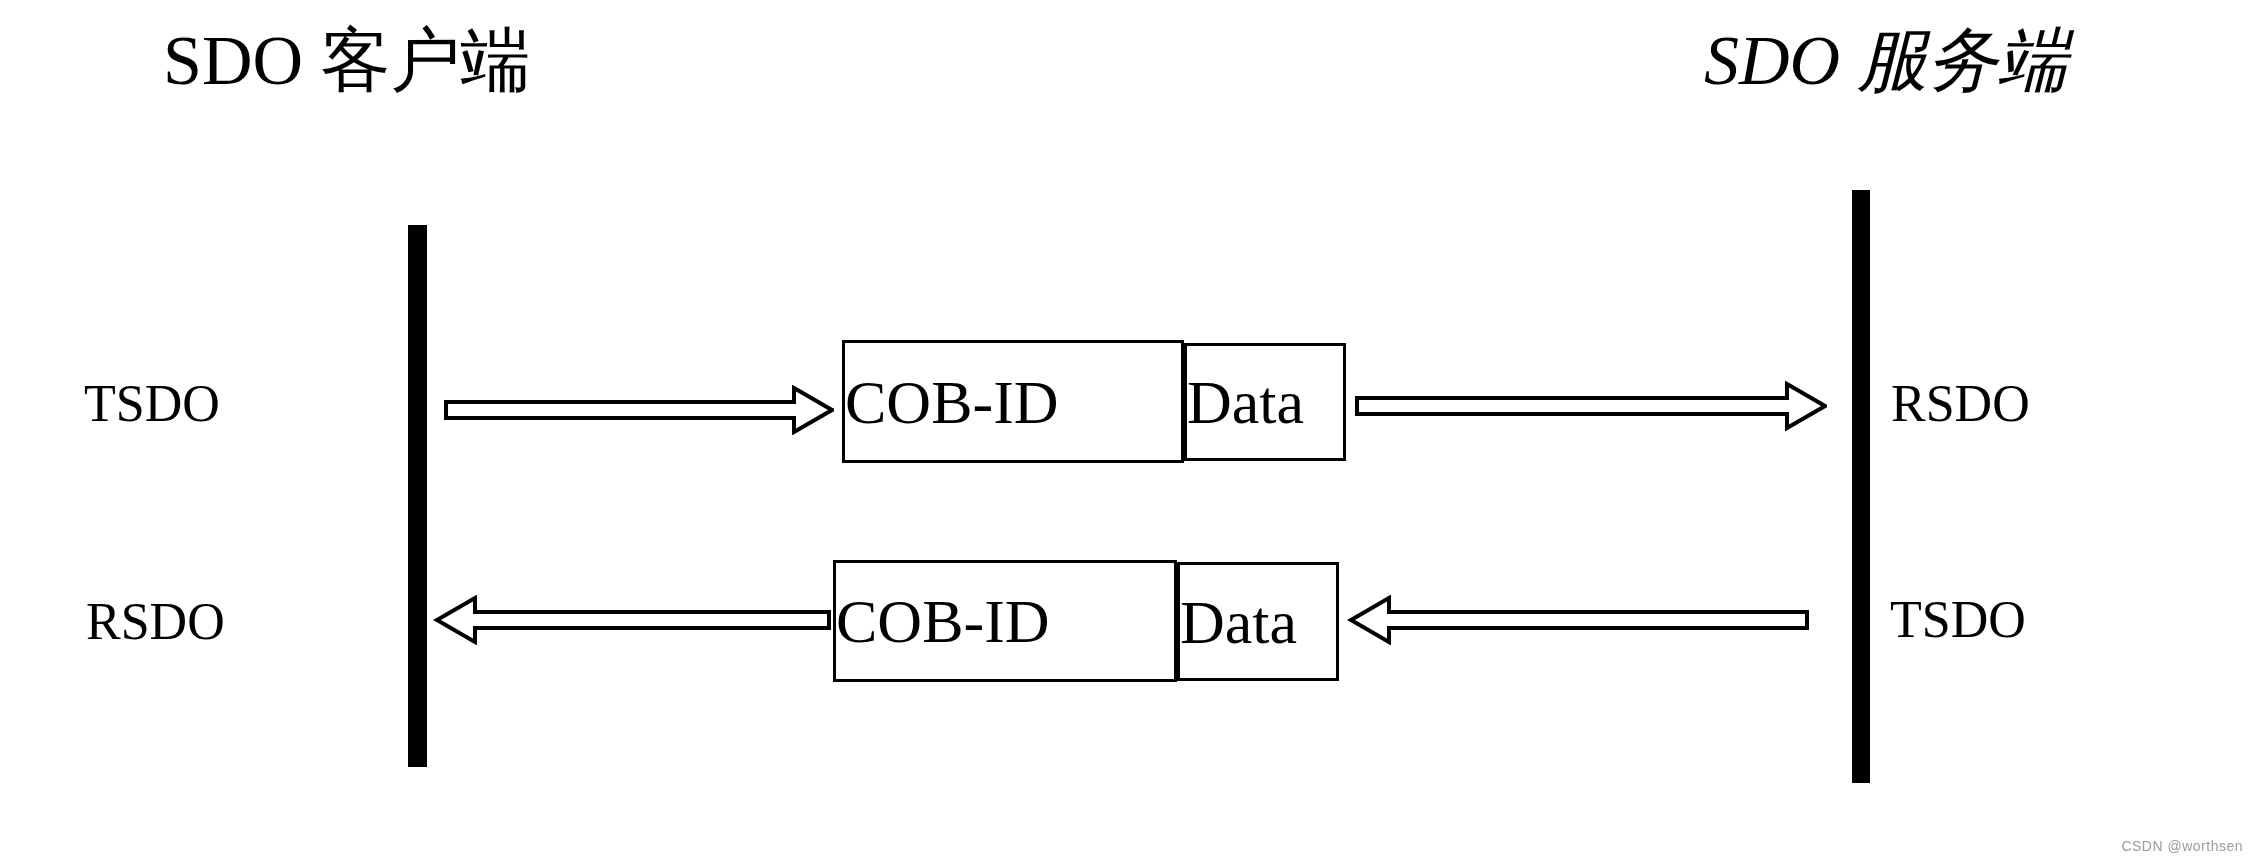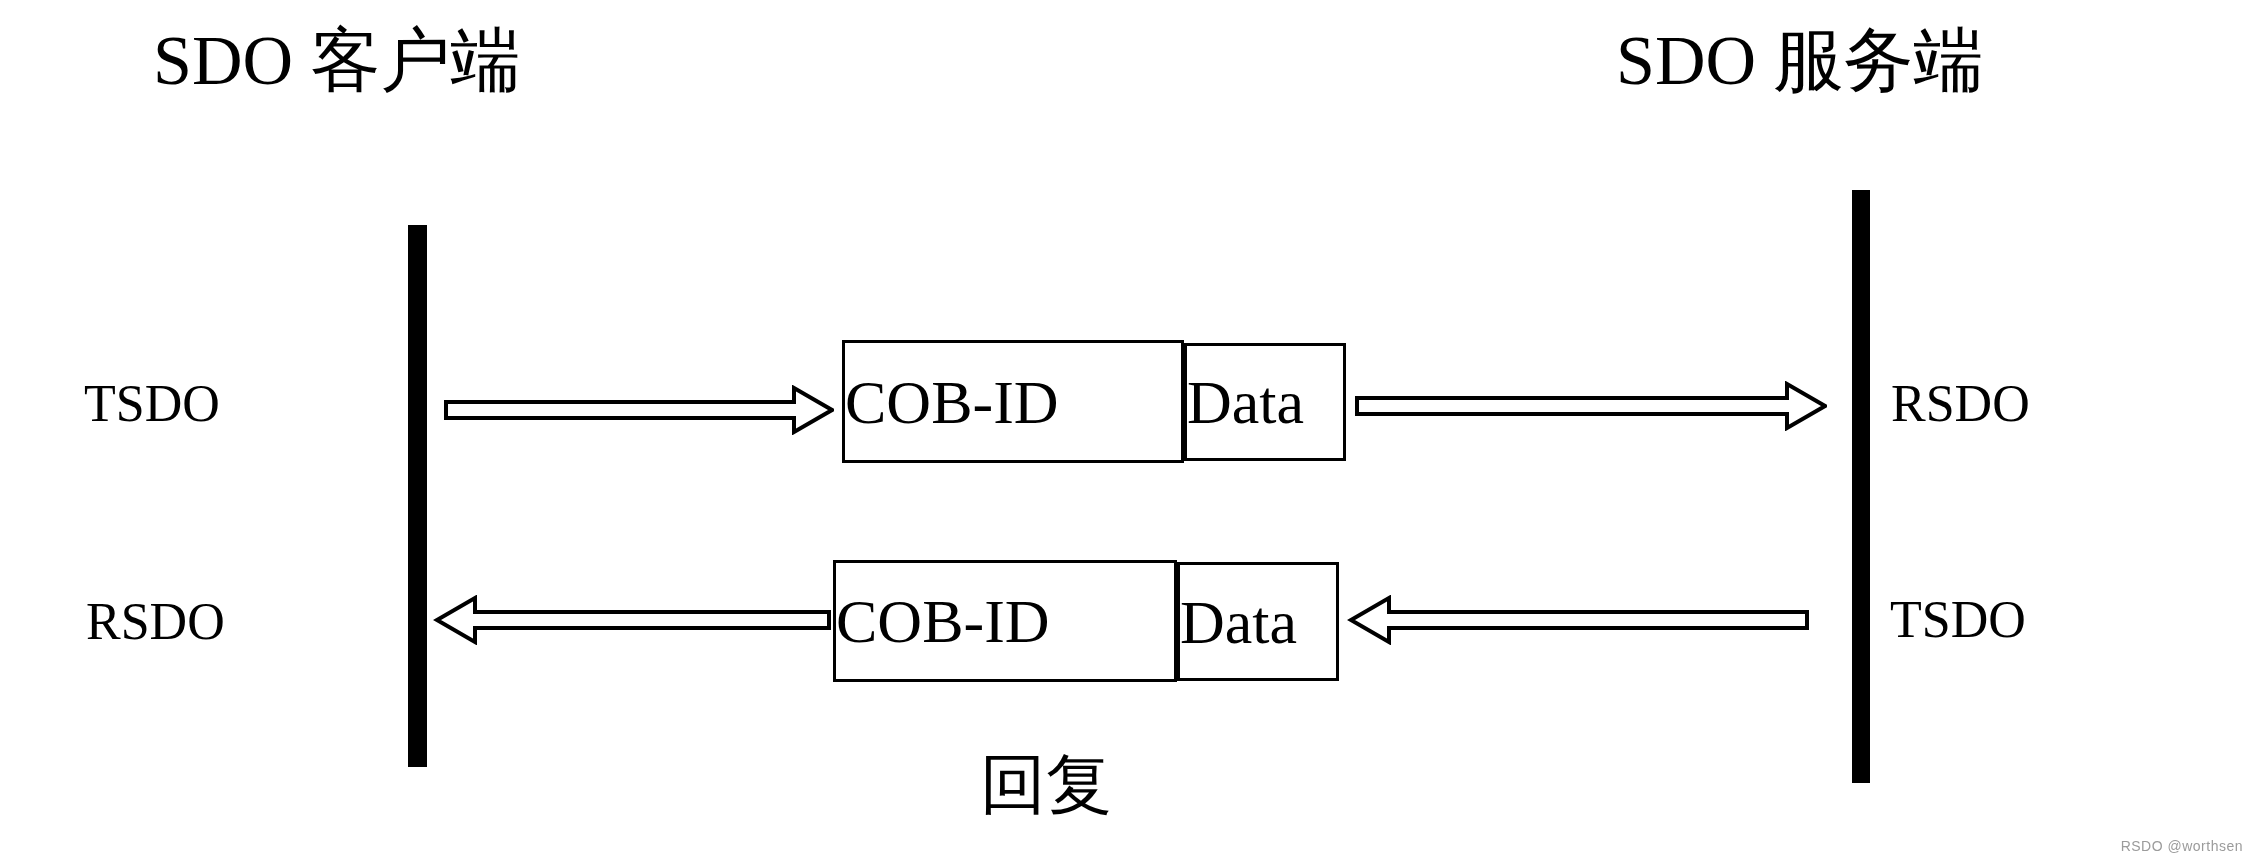--- a/index.html
+++ b/index.html
@@ -8,22 +8,22 @@
     width:2257px;height:860px;
     background:#ffffff;
     font-family:"Liberation Serif","DejaVu Serif",serif;
     color:#000;
     overflow:hidden;
   }
   .endpoint-title{
     position:absolute;top:22px;
     font-size:70px;line-height:1.1;white-space:nowrap;
   }
-  .endpoint-title.client{left:153px;}
-  .endpoint-title.server{left:1616px;}
+  .endpoint-title.client{left:163px;}
+  .endpoint-title.server{left:1704px;font-style:italic;}
   .lifeline{position:absolute;background:#000;}
   .lifeline.client{left:408px;top:225px;width:19px;height:542px;}
   .lifeline.server{left:1852px;top:190px;width:18px;height:593px;}
   .port-label{
     position:absolute;width:300px;
     font-size:52px;line-height:1;white-space:nowrap;
   }
   .port-tl{left:84px;top:378px;}
   .port-bl{left:86px;top:596px;}
   .port-tr{left:1891px;top:378px;}
@@ -60,21 +60,20 @@
 <body>
 
 <div class="figure">
 
   <div class="endpoint-title client">SDO 客户端</div>
   <div class="endpoint-title server">SDO 服务端</div>
 
   <div class="lifeline client"></div>
   <div class="lifeline server"></div>
 
-  <div class="msg-label reply">回复</div>
 
   <div class="port-label port-tl">TSDO</div>
   <div class="port-label port-bl">RSDO</div>
   <div class="port-label port-tr">RSDO</div>
   <div class="port-label port-br">TSDO</div>
 
   <svg class="arrow a1" width="390" height="50" viewBox="0 0 390 50">
     <polygon points="2,17 350,17 350,3 388,25 350,47 350,33 2,33"></polygon>
   </svg>
 
@@ -97,15 +96,15 @@
     <span>COB-ID</span>
   </div>
   <div class="fbox data2">
     <span>Data</span>
   </div>
 
   <svg class="arrow a4" width="462" height="50" viewBox="0 0 462 50">
     <polygon points="460,17 42,17 42,3 4,25 42,47 42,33 460,33"></polygon>
   </svg>
 
-  <div class="watermark">RSDO @worthsen</div>
+  <div class="watermark">CSDN @worthsen</div>
 
 </div>
 
 </body></html>

